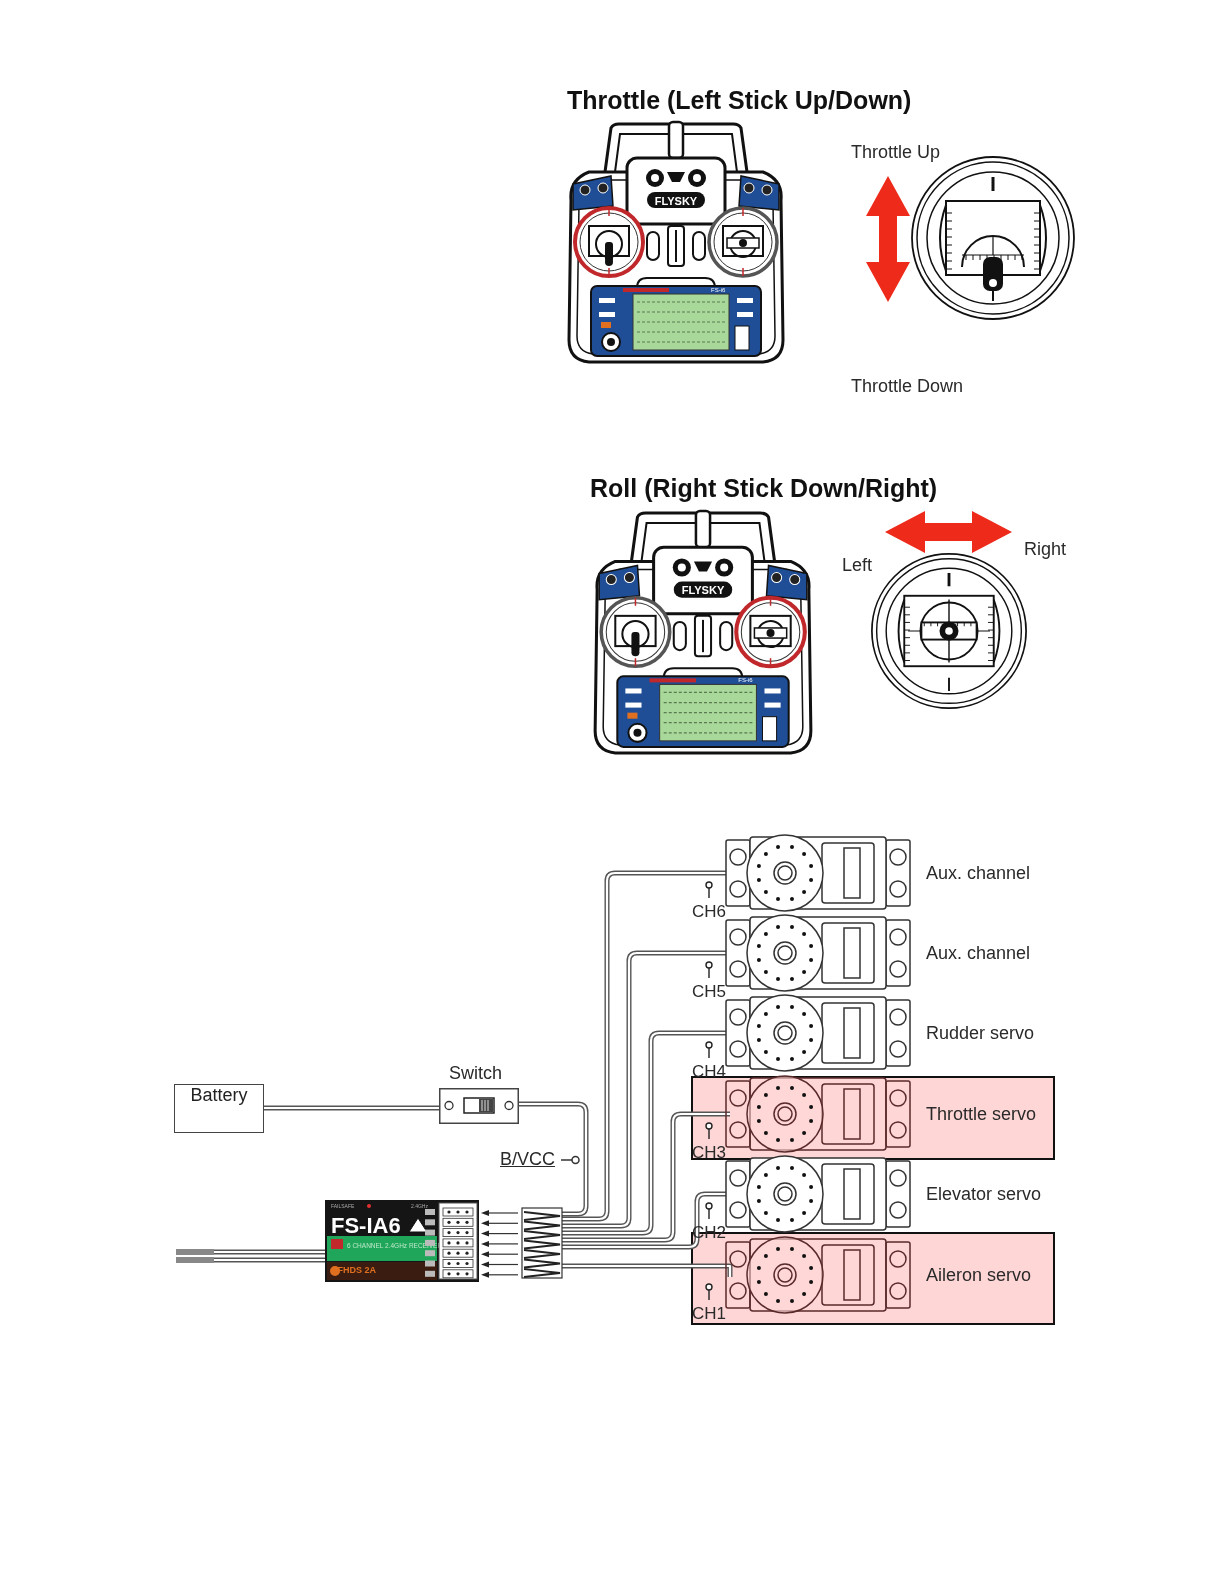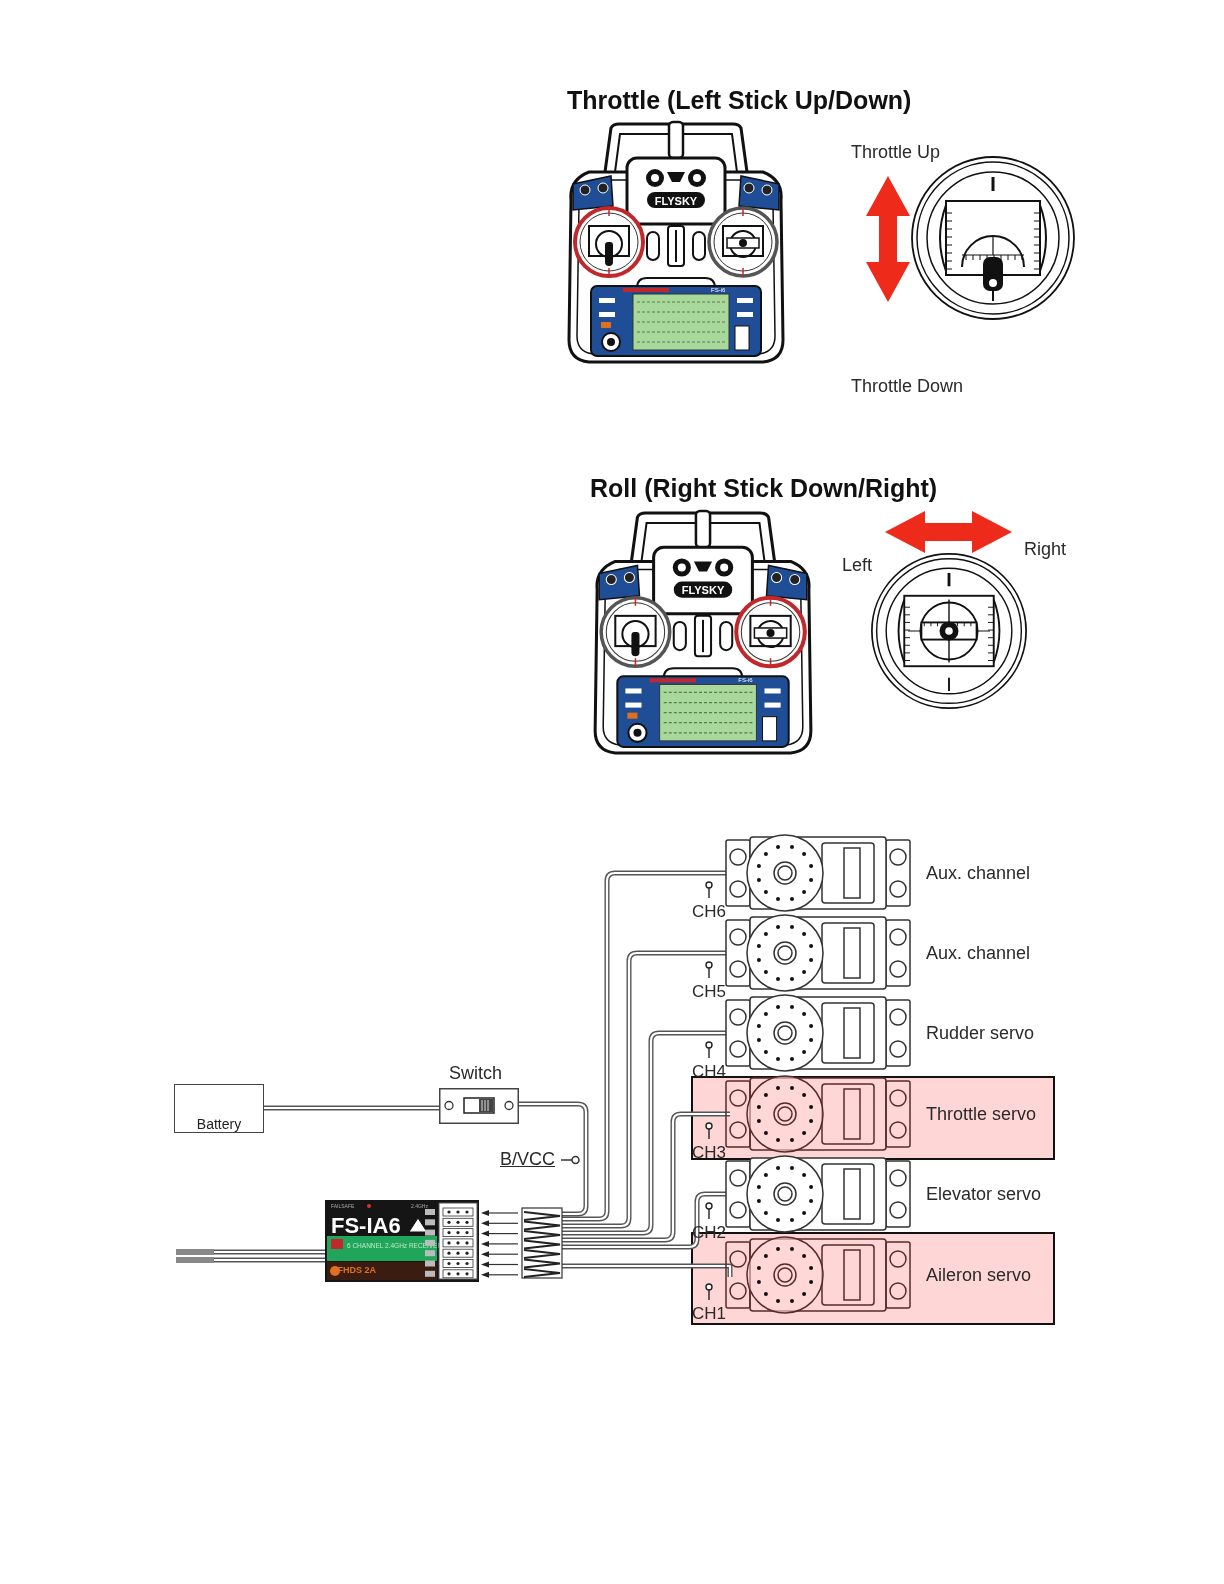--- a/index.html
+++ b/index.html
@@ -4,21 +4,21 @@
 <style>
   html, body { margin:0; padding:0; background:#ffffff; }
   body { width:1224px; height:1584px; position:relative; overflow:hidden;
          font-family:"Liberation Sans", "DejaVu Sans", sans-serif; color:#222; }
   .abs { position:absolute; }
   .title { font-weight:bold; font-size:25px; color:#111; white-space:nowrap; }
   .lbl { font-size:18px; color:#2a2a2a; white-space:nowrap; }
   svg { position:absolute; overflow:visible; }
   .hl { position:absolute; background:rgba(255,180,180,0.55); border:2px solid #111; box-sizing:border-box; }
   .battery-box { position:absolute; border:1.5px solid #444; background:#fff; box-sizing:border-box;
-                 display:flex; align-items:flex-end; justify-content:center; font-size:14px; color:#222; }
+                 display:flex; align-items:flex-start; justify-content:center; font-size:18px; color:#222; }
 </style>
 </head>
 <body>
 
 <div class="abs title" style="left:567px; top:86px;">Throttle (Left Stick Up/Down)</div>
 
 <svg class="tx" style="left:563px; top:120px;" width="226" height="246" viewBox="0 0 226 246">
     <path d="M42,52 L48,8 Q50,4 56,4 L170,4 Q176,4 178,8 L184,52" fill="none" stroke="#111" stroke-width="3"></path>
     <path d="M52,52 L57,14 L169,14 L174,52" fill="none" stroke="#111" stroke-width="2"></path>
     <rect x="106" y="2" width="14" height="36" rx="4" fill="#fff" stroke="#111" stroke-width="2.5"></rect>

